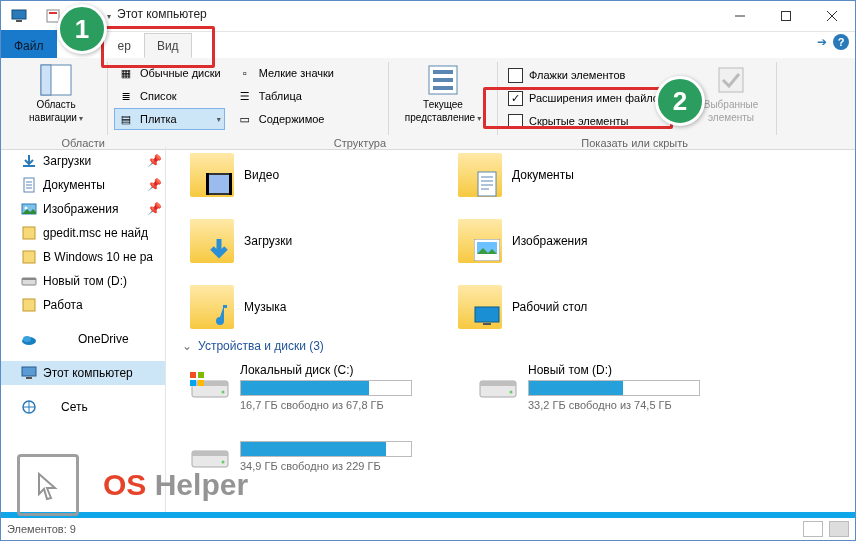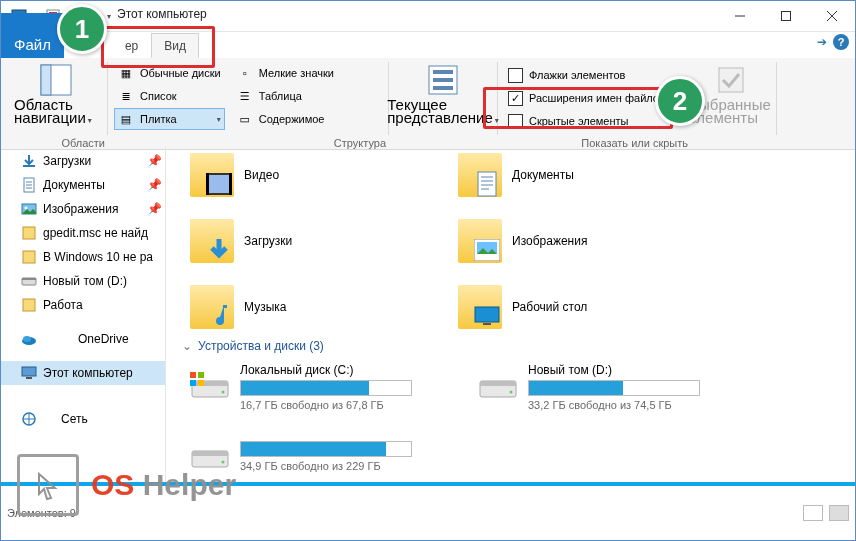--- a/index.html
+++ b/index.html
@@ -4,34 +4,34 @@
 <style>
 html,body{margin:0;padding:0;font-family:"Segoe UI",Tahoma,sans-serif;font-size:12px;color:#000;background:#fff;user-select:none}
 .window{width:856px;height:541px;border:1px solid #5a8bc4;position:relative;overflow:hidden;box-sizing:border-box;background:#fff}
 .titlebar{height:30px;display:flex;align-items:center;background:#fff;border-bottom:1px solid #e5e5e5;position:relative}
 .title-icon{width:16px;height:16px;display:inline-flex;align-items:center;justify-content:center;margin:0 6px}
 .qat{display:flex;align-items:center;gap:6px;padding-left:4px}
 .title-text{position:absolute;left:116px;top:6px;font-size:12px;color:#222}
 .win-controls{position:absolute;right:0;top:0;display:flex;height:30px}
 .win-btn{width:46px;height:30px;display:flex;align-items:center;justify-content:center;color:#333}
 .tabs-row{height:26px;display:flex;align-items:flex-end;background:#fff;position:relative}
-.file-tab{background:#1979ca;color:#ffffff;padding:22px 12px 4px;font-size:15px;border:1px solid #1979ca;position:relative;z-index:3}
+.file-tab{background:#1979ca;color:#0f172a;padding:8px 12px 4px;font-size:12px;border:1px solid #1979ca;position:relative;z-index:3}
 .hidden-tab{padding:11px 12px 4px;font-size:12px;color:#444;border:1px solid transparent;position:relative;z-index:3}
 .tab{padding:5px 12px 4px;font-size:12px;color:#444;border:1px solid transparent}
 .tab.active{background:#f5f5f5;border:1px solid #d0d0d0;border-bottom-color:#f5f5f5}
 .red-box{position:absolute;left:100px;top:-6px;width:108px;height:36px;border:3px solid #dc2e2e;border-radius:2px;z-index:2;pointer-events:none}
 .badge-1{position:absolute;left:56px;top:3px;width:44px;height:44px;background:#2a9d5f;border:3px solid #fff;border-radius:50%;color:#fff;font-size:26px;font-weight:700;display:flex;align-items:center;justify-content:center;z-index:5;box-shadow:1px 1px 4px rgba(0,0,0,.3)}
 .badge-2{position:absolute;right:150px;top:75px;width:44px;height:44px;background:#2a9d5f;border:3px solid #fff;border-radius:50%;color:#fff;font-size:26px;font-weight:700;display:flex;align-items:center;justify-content:center;z-index:5;box-shadow:1px 1px 4px rgba(0,0,0,.3)}
 .red-box-2{position:absolute;left:482px;top:86px;width:184px;height:36px;border:3px solid #dc2e2e;border-radius:2px;z-index:4;pointer-events:none}
 .ribbon{height:89px;background:#f5f5f5;border-bottom:1px solid #d9d9d9;display:flex;padding:2px 0 0 6px;position:relative}
 .rib-group{display:flex;flex-direction:column;align-items:center;padding:2px 4px 0;position:relative}
 .rib-sep{width:1px;background:#d9d9d9;margin:2px 2px 14px}
 .rib-large{display:flex;flex-direction:column;align-items:center;width:84px;padding:2px 3px}
 .rib-large .ico{width:32px;height:32px;margin-bottom:2px}
-.rib-large .lbl{font-size:15px;line-height:13px}
+.rib-large .lbl{font-size:10px;text-align:center;line-height:13px}
 .rib-rows{display:flex;flex-direction:column;gap:1px}
 .rib-item{display:flex;align-items:center;height:22px;font-size:11px;padding:0 4px}
 .rib-item .ico{width:16px;height:16px;margin-right:6px;display:inline-flex;align-items:center;justify-content:center}
 .rib-item.selected{background:#cde6f7;border:1px solid #7eb4ea;padding:0 3px;height:20px}
 .group-label{position:absolute;bottom:0;left:0;right:0;text-align:right;font-size:11px;color:#666}
 .checkbox{width:13px;height:13px;border:1px solid #333;background:#fff;display:inline-flex;align-items:center;justify-content:center;margin-right:6px;flex-shrink:0}
 .checkbox.checked::after{content:"✓";font-size:11px;line-height:11px}
 .help-area{position:absolute;right:6px;top:33px;display:flex;align-items:center;gap:6px;z-index:6}
 .body-wrap{display:flex;position:absolute;top:146px;left:0;right:0;bottom:22px}
 .nav{width:164px;border-right:1px solid #e5e5e5;overflow:hidden;padding-top:2px}
@@ -48,24 +48,24 @@
 .group-head{display:flex;align-items:center;gap:6px;color:#22559b;margin:8px 0 10px 6px;font-size:12px}
 .group-head .chev{color:#777}
 .disks{padding-left:14px;display:flex;flex-wrap:wrap;gap:30px 28px}
 .disk{display:flex;align-items:center;gap:10px;width:260px}
 .disk-ico{width:40px;height:30px;display:flex;align-items:center;justify-content:center;position:relative}
 .disk-body{flex:1}
 .disk-name{font-size:12px;margin-bottom:3px}
 .disk-bar{width:170px;height:14px;border:1px solid #bcbcbc;background:#fff;position:relative}
 .disk-fill{position:absolute;left:0;top:0;bottom:0;background:#26a0da}
 .disk-txt{font-size:11px;color:#6a6a6a;margin-top:3px}
-.status{position:absolute;bottom:0;left:0;right:0;height:22px;border-top:4px solid #0ea5e9;display:flex;align-items:center;justify-content:space-between;padding:16px 6px;font-size:11px;color:#555;background:#fff}
+.status{position:absolute;bottom:0;left:0;right:0;height:22px;border-top:6px solid #0ea5e9;display:flex;align-items:center;justify-content:space-between;padding:0 6px;font-size:11px;color:#555;background:#fff}
 .view-switch{display:flex;gap:6px}
 .view-switch span{width:18px;height:14px;border:1px solid #bbb;display:inline-block}
-.logo{position:absolute;left:16px;bottom:24px;display:flex;align-items:center;gap:12px;z-index:3;opacity:.95}
+.logo{position:absolute;left:16px;bottom:24px;display:flex;align-items:center;gap:24px;z-index:3;opacity:.95}
 .logo-box{width:56px;height:56px;border:3px solid #9a9a9a;border-radius:4px;display:flex;align-items:center;justify-content:center}
 .logo-text{font-size:30px;font-weight:700}
 .logo-text .os{color:#e53b1f}
 .logo-text .hl{color:#8f8f8f}
 .caret{font-size:8px;color:#555}
 .pin-ico{width:12px;height:12px;display:inline-flex;align-items:center;justify-content:center;color:#3a75bf;font-size:12px;margin-left:auto;margin-right:4px}
 .disabled{color:#a0a0a0}
 .arrow-down::after{content:"▾";font-size:8px;margin-left:2px;color:#555}
 </style>
 </head>
@@ -316,21 +316,21 @@
         </div>
         <div class="nav-item sel" style="margin-top: 10px;">
           <span class="nav-ico">
             <svg width="16" height="16">
               <rect x="1" y="2" width="14" height="9" fill="#5a9bd5" stroke="#2a5a8a"></rect>
               <rect x="5" y="12" width="6" height="2" fill="#555"></rect>
             </svg>
           </span>
           <span>Этот компьютер</span>
         </div>
-        <div class="nav-item" style="margin-top: 22px; gap: 24px;">
+        <div class="nav-item" style="margin-top: 10px; gap: 24px;">
           <span class="nav-ico">
             <svg width="16" height="16">
               <circle cx="8" cy="8" r="6" fill="none" stroke="#2a7ab9" stroke-width="1.5"></circle>
               <path d="M2 8h12M8 2v12" stroke="#2a7ab9"></path>
             </svg>
           </span>
           <span>Сеть</span>
         </div>
       </div>
     <div class="content">

